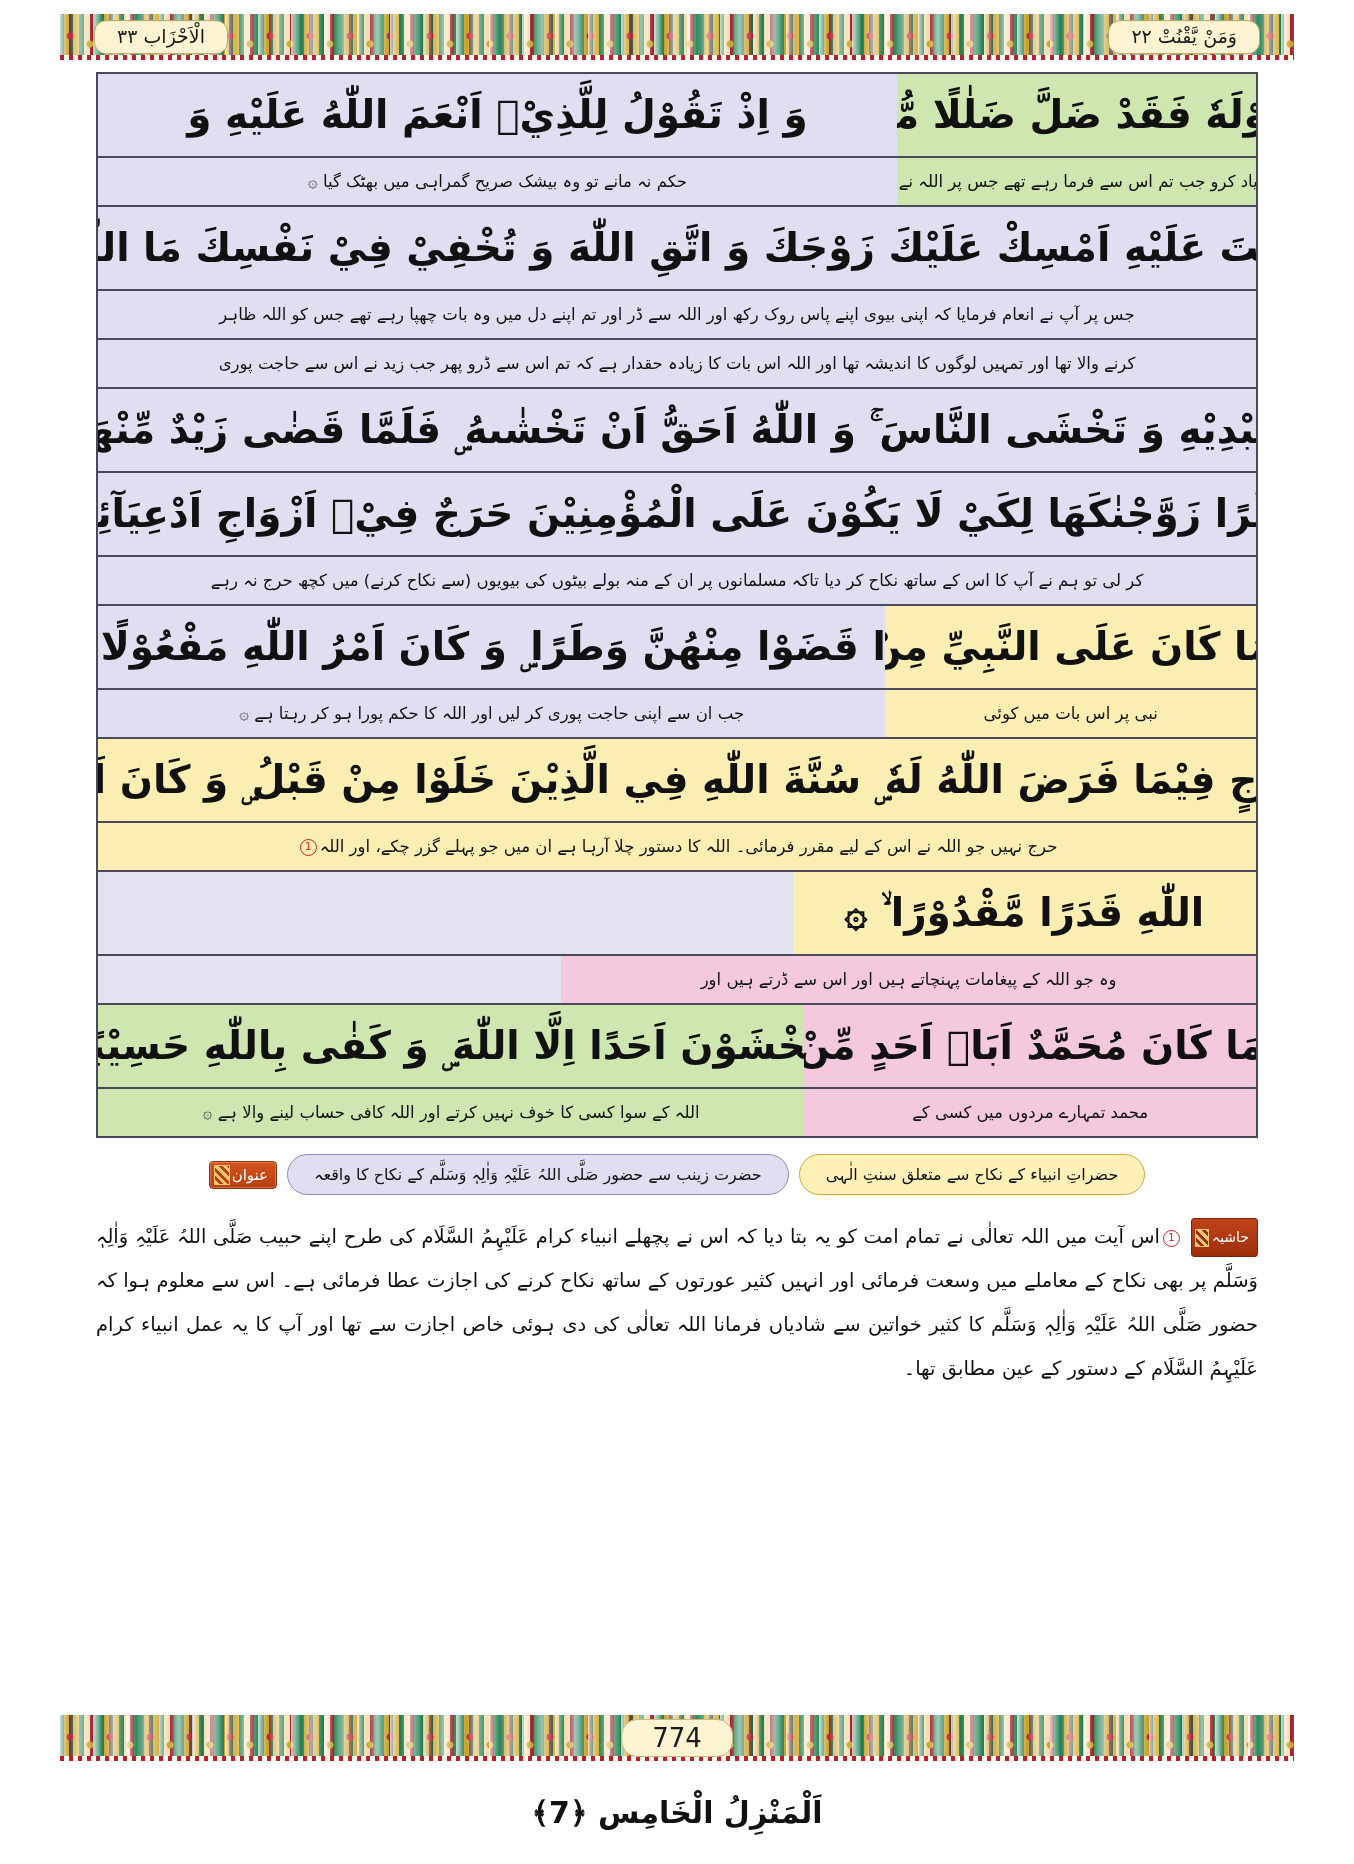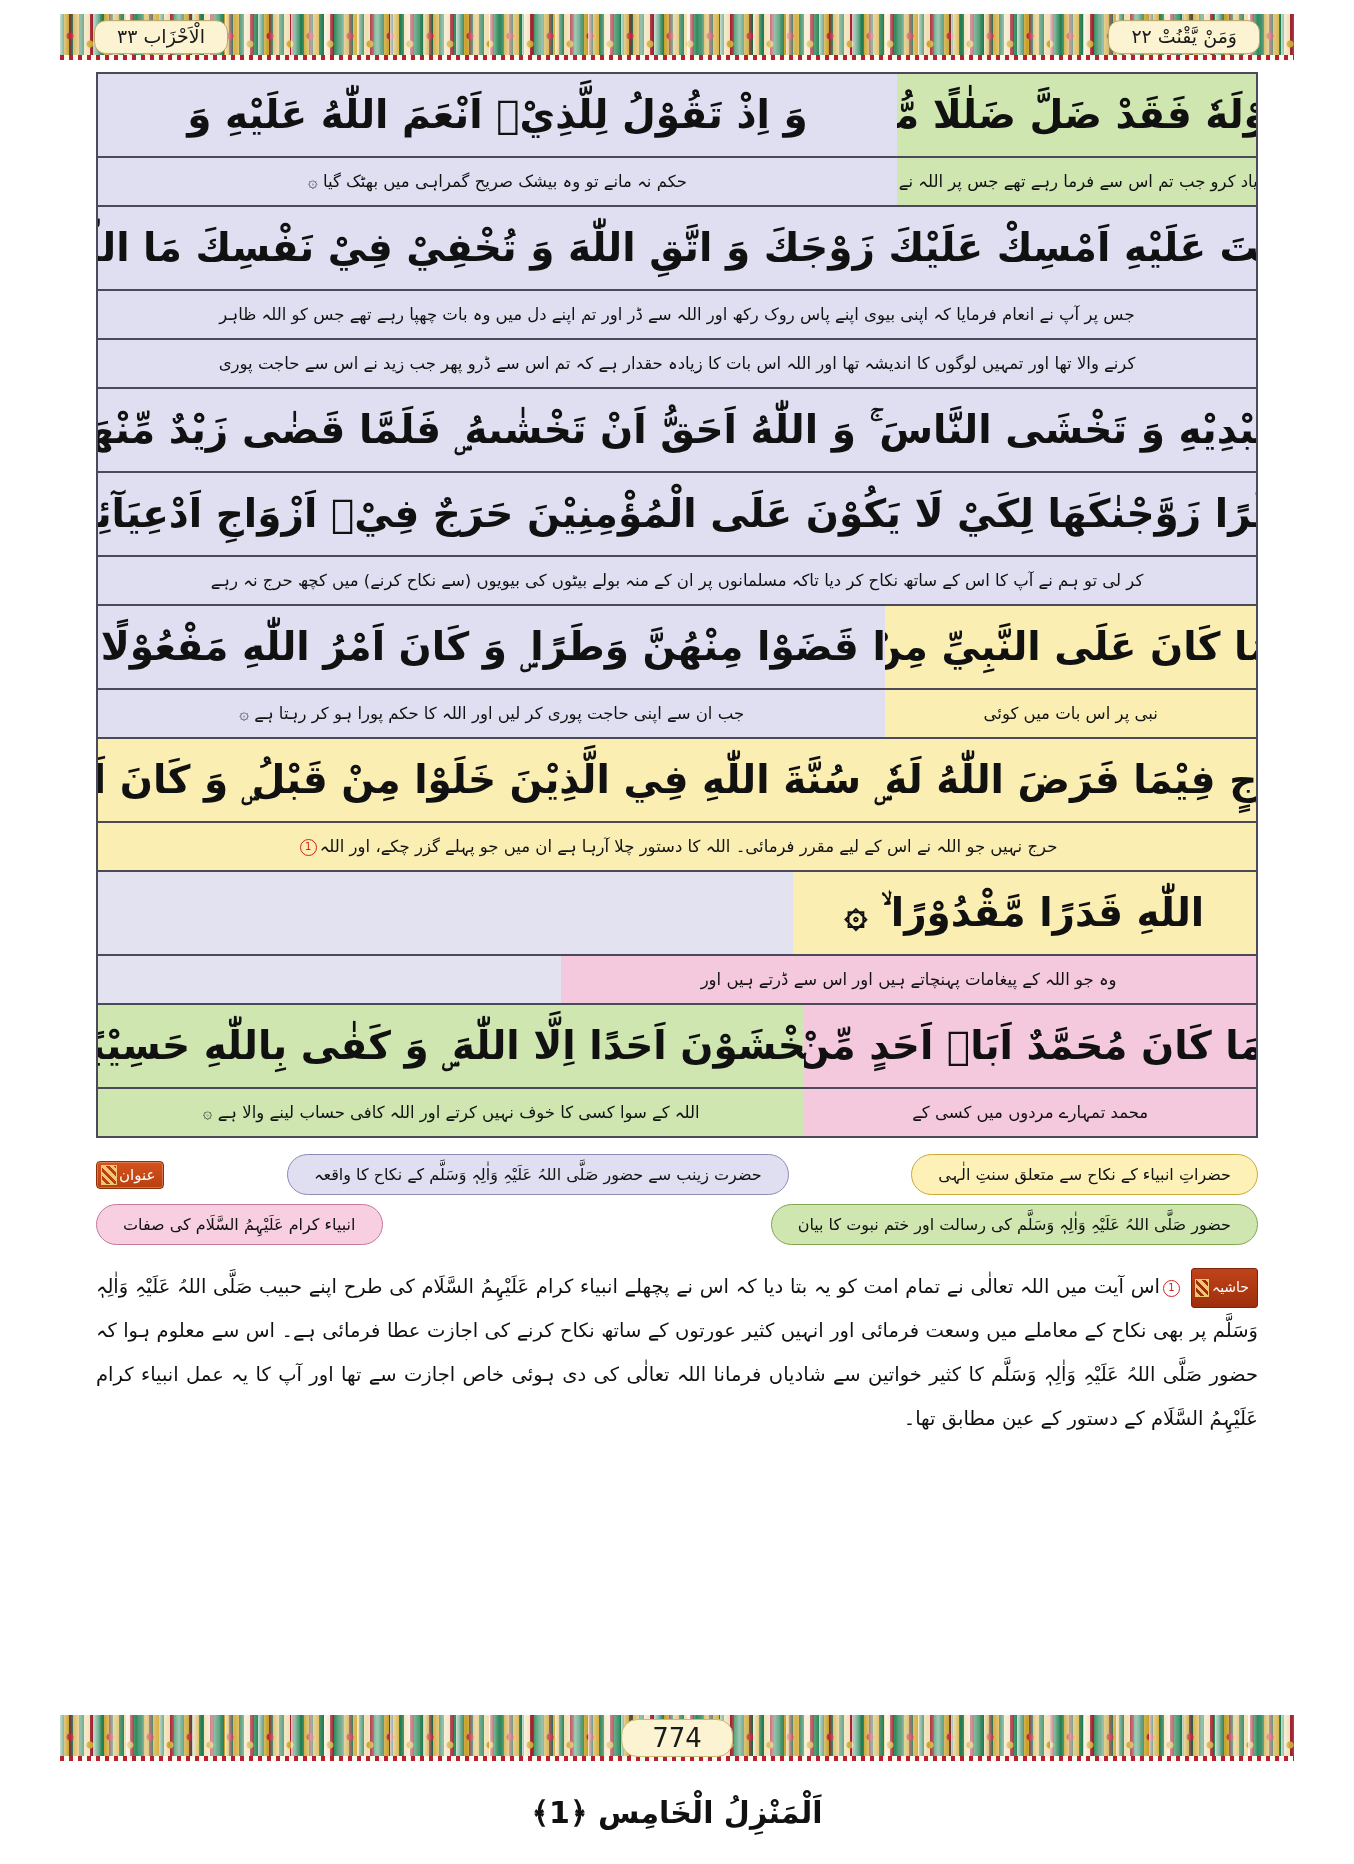--- a/index.html
+++ b/index.html
@@ -103,21 +103,21 @@
     border-radius:50%;color:#cc2222;font-size:10px;line-height:13px;
     text-align:center;vertical-align:2px;margin:0 3px;
     font-family:"DejaVu Sans",sans-serif;
   }
 
   
   .headings{
     margin:16px 96px 0 96px;
     display:flex;flex-direction:column;gap:9px;align-items:flex-end;
   }
-  .head-line{display:flex;flex-direction:row;align-items:center;gap:10px;justify-content:space-between;width:100%;}
+  .head-line{display:flex;flex-direction:row;align-items:center;gap:10px;justify-content:center;width:100%;}
 
   .unwan-tab{
     background:linear-gradient(#d4521d,#b8400f);
     border:1.5px solid #8d2f08;border-radius:4px;
     color:#fff;font-size:15px;padding:4px 8px 4px 22px;
     direction:rtl;white-space:nowrap;position:relative;
     font-family:"DejaVu Sans",sans-serif;
     box-shadow:inset 0 0 0 1px rgba(255,255,255,.25);
   }
   .unwan-tab::before{
@@ -287,31 +287,27 @@
       </div>
     </div>
   </div>
 
 <div class="headings">
   <div class="head-line">
     <span class="unwan-tab">عنوان</span>
     <span class="pill p-lav">حضرت زینب سے حضور صَلَّی اللہُ عَلَیْہِ وَاٰلِہٖ وَسَلَّم کے نکاح کا واقعہ</span>
     <span class="pill p-yel">حضراتِ انبیاء کے نکاح سے متعلق سنتِ الٰہی</span>
   </div>
-  <div class="head-line">
-    <span class="pill p-pnk">انبیاء کرام عَلَیْہِمُ السَّلَام کی صفات</span>
-    <span class="pill p-grn">حضور صَلَّی اللہُ عَلَیْہِ وَاٰلِہٖ وَسَلَّم کی رسالت اور ختم نبوت کا بیان</span>
-  </div>
 </div>
 
 <div class="footnote">
   <p class="fn-body">
     <span class="hashiya-tab">حاشیہ</span><span class="fn-mark">1</span><span>اس آیت میں اللہ تعالٰی نے تمام امت کو یہ بتا دیا کہ اس نے پچھلے انبیاء کرام عَلَیْہِمُ السَّلَام کی طرح اپنے حبیب صَلَّی اللہُ عَلَیْہِ وَاٰلِہٖ وَسَلَّم پر بھی نکاح کے معاملے میں وسعت فرمائی اور انہیں کثیر عورتوں کے ساتھ نکاح کرنے کی اجازت عطا فرمائی ہے۔ اس سے معلوم ہوا کہ حضور صَلَّی اللہُ عَلَیْہِ وَاٰلِہٖ وَسَلَّم کا کثیر خواتین سے شادیاں فرمانا اللہ تعالٰی کی دی ہوئی خاص اجازت سے تھا اور آپ کا یہ عمل انبیاء کرام عَلَیْہِمُ السَّلَام کے دستور کے عین مطابق تھا۔</span>
   </p>
 </div>
 
 <div class="footer-wrap">
   <div class="footer-strip">
     <div class="ornament-band"></div>
     <div class="page-num">774</div>
   </div>
-  <div class="manzil">اَلْمَنْزِلُ الْخَامِس ﴿1﴾</div>
+  <div class="manzil">اَلْمَنْزِلُ الْخَامِس ﴿7﴾</div>
 </div>
 
 </body></html>

